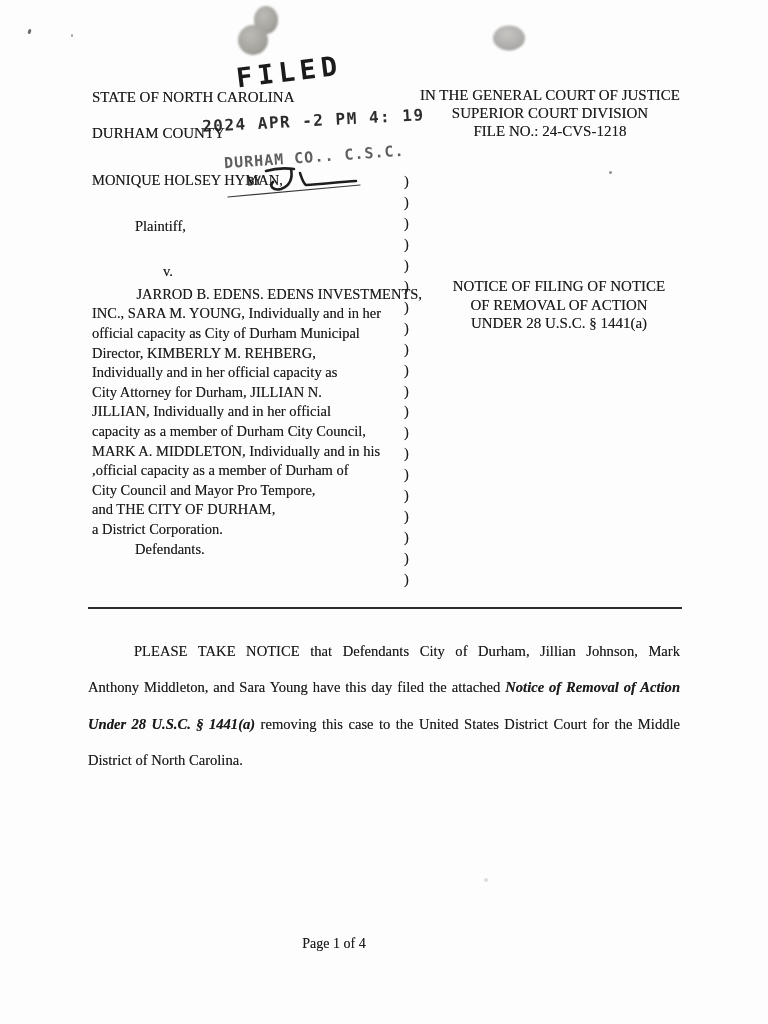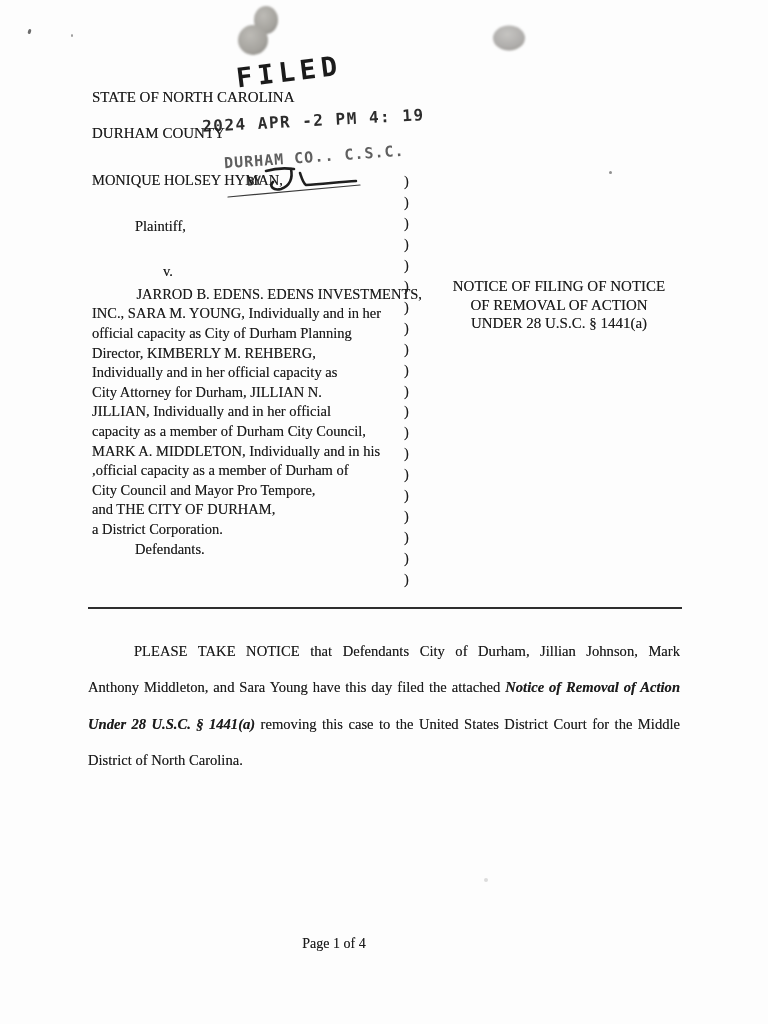--- a/index.html
+++ b/index.html
@@ -110,28 +110,33 @@
       <path d="M 65 11 C 67 20 64 28 55 31 C 47 33 43 28 47 24" stroke-width="2.6"></path>
       <path d="M 74 15 C 76 21 77 25 80 27 C 96 26 114 24 130 23" stroke-width="2.5"></path>
       <path d="M 2 39 L 134 27" stroke-width="1.2" stroke="#3a3a3a"></path>
     </g>
   </svg>
 
   <div class="abs doc hdr-left">
       <div class="">STATE OF NORTH CAROLINA</div>
       <div class="">DURHAM COUNTY</div>
     </div>
+  <div class="abs doc hdr-right">
+      <div class="">IN THE GENERAL COURT OF JUSTICE</div>
+      <div class="">SUPERIOR COURT DIVISION</div>
+      <div class="">FILE NO.: 24-CVS-1218</div>
+    </div>
 
   <div class="abs doc cap-left">
       <div class="cap-line">MONIQUE HOLSEY HYMAN,</div>
       <div class="cap-line ind1 gap-pl">Plaintiff,</div>
       <div class="cap-line ind2 gap-pl">v.</div>
       <div class="cap-line gap-df">JARROD B. EDENS. EDENS INVESTMENTS,</div>
       <div class="cap-line">INC., SARA M. YOUNG, Individually and in her</div>
-      <div class="cap-line">official capacity as City of Durham Planning</div>
+      <div class="cap-line">official capacity as City of Durham Municipal</div>
       <div class="cap-line">Director, KIMBERLY M. REHBERG,</div>
       <div class="cap-line">Individually and in her official capacity as</div>
       <div class="cap-line">City Attorney for Durham, JILLIAN N.</div>
       <div class="cap-line">JILLIAN, Individually and in her official</div>
       <div class="cap-line">capacity as a member of Durham City Council,</div>
       <div class="cap-line">MARK A. MIDDLETON, Individually and in his</div>
       <div class="cap-line">,official capacity as a member of Durham of</div>
       <div class="cap-line">City Council and Mayor Pro Tempore,</div>
       <div class="cap-line">and THE CITY OF DURHAM,</div>
       <div class="cap-line">a District Corporation.</div>

